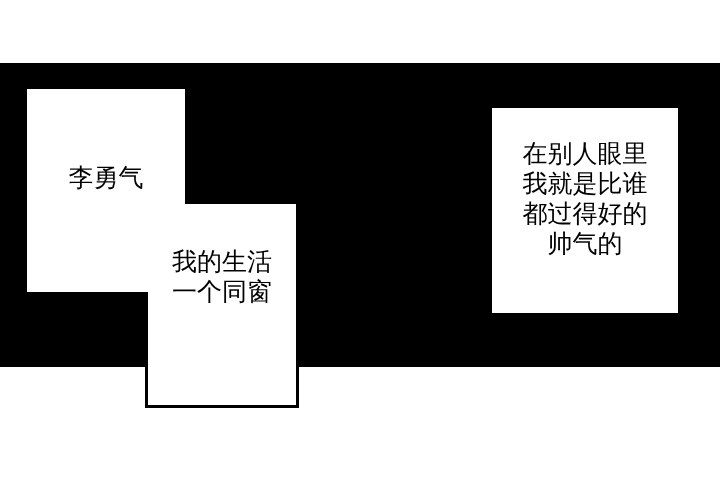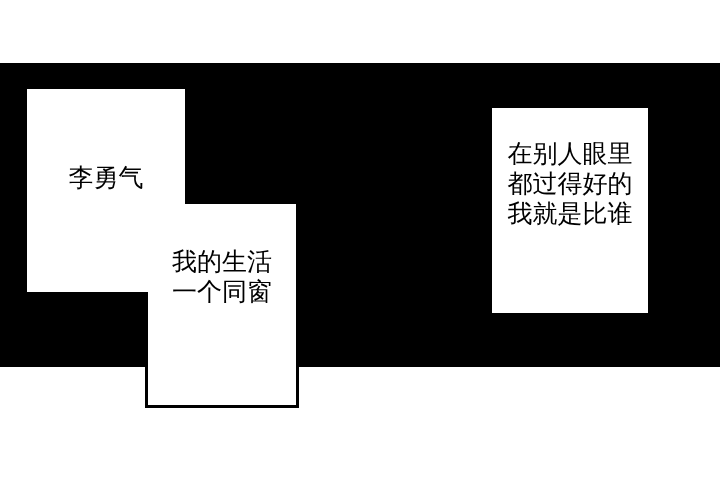--- a/index.html
+++ b/index.html
@@ -60,21 +60,21 @@
     border: 3px solid #000000;
     box-sizing: border-box;
   }
   .bubble-2 .lines {
     top: 43px;
     z-index: 3; 
   }
   .bubble-3 {
     left: 492px;
     top: 108px;
-    width: 156px;
+    width: 186px;
     height: 205px;
   }
   .bubble-3 .lines {
     top: 31px;
   }
 </style>
 </head>
 <body>
 
 <div class="stage">
@@ -90,18 +90,19 @@
 
   <div class="bubble bubble-1">
     <div class="lines">
       <div>李勇气</div>
     </div>
   </div>
 
   <div class="bubble bubble-3">
     <div class="lines">
       <div>在别人眼里</div>
+      <div>我就是比谁</div>
       <div>都过得好的</div>
-      <div>我就是比谁</div>
+      <div>帅气的</div>
     </div>
   </div>
 
 </div>
 
 </body></html>

